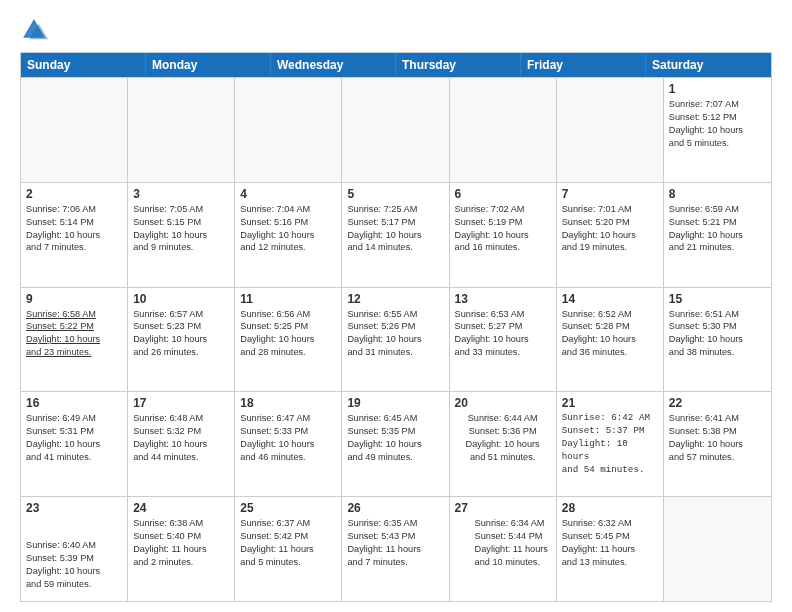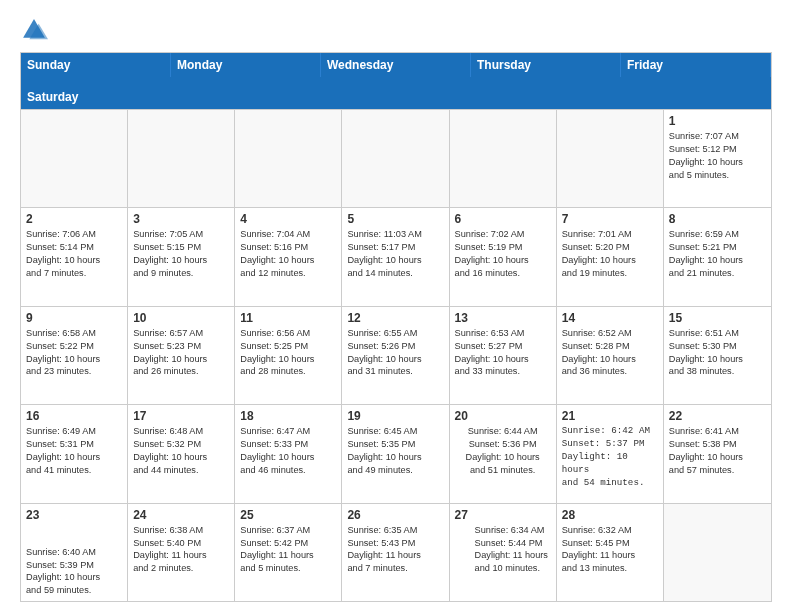--- a/index.html
+++ b/index.html
@@ -57,32 +57,32 @@
       margin-top: 2px;
     }
     .calendar {
       flex: 1;
       display: flex;
       flex-direction: column;
       border: 1px solid #ccc;
     }
     .cal-header {
       display: grid;
-      grid-template-columns: repeat(5, 1fr);
+      grid-template-columns: repeat(6, 1fr);
       background: #1a6fba;
     }
     .cal-header-cell {
       color: #fff;
       font-size: 12px;
       font-weight: bold;
       padding: 5px 6px;
       text-align: left;
       border-right: 1px solid #2a7fd0;
     }
-    .cal-header-cell:last-child { border-right: none; margin-top: 8px; }
+    .cal-header-cell:last-child { border-right: none; }
     .cal-body {
       flex: 1;
       display: flex;
       flex-direction: column;
     }
     .cal-row {
       display: grid;
       grid-template-columns: repeat(7, 1fr);
       flex: 1;
       border-top: 1px solid #ccc;
@@ -174,21 +174,21 @@
           </div>
           <div class="cal-cell">
             <span class="day-number">4</span>
             <div class="cell-text" style="white-space: pre-line;">Sunrise: 7:04 AM
 Sunset: 5:16 PM
 Daylight: 10 hours
 and 12 minutes.</div>
           </div>
           <div class="cal-cell">
             <span class="day-number">5</span>
-            <div class="cell-text" style="white-space: pre-line;">Sunrise: 11:03 AM
+            <div class="cell-text" style="white-space: pre-line;">Sunrise: 7:25 AM
 Sunset: 5:17 PM
 Daylight: 10 hours
 and 14 minutes.</div>
           </div>
           <div class="cal-cell">
             <span class="day-number">6</span>
             <div class="cell-text" style="white-space: pre-line;">Sunrise: 7:02 AM
 Sunset: 5:19 PM
 Daylight: 10 hours
 and 16 minutes.</div>
@@ -204,21 +204,21 @@
             <span class="day-number">8</span>
             <div class="cell-text" style="white-space: pre-line;">Sunrise: 6:59 AM
 Sunset: 5:21 PM
 Daylight: 10 hours
 and 21 minutes.</div>
           </div>
         </div>
         <div class="cal-row">
           <div class="cal-cell">
             <span class="day-number">9</span>
-            <div class="cell-text" style="white-space: pre-line;">Sunrise: 6:58 AM
+            <div class="cell-text" style="white-space: pre-line; text-decoration: underline;">Sunrise: 6:58 AM
 Sunset: 5:22 PM
 Daylight: 10 hours
 and 23 minutes.</div>
           </div>
           <div class="cal-cell">
             <span class="day-number">10</span>
             <div class="cell-text" style="white-space: pre-line;">Sunrise: 6:57 AM
 Sunset: 5:23 PM
 Daylight: 10 hours
 and 26 minutes.</div>

